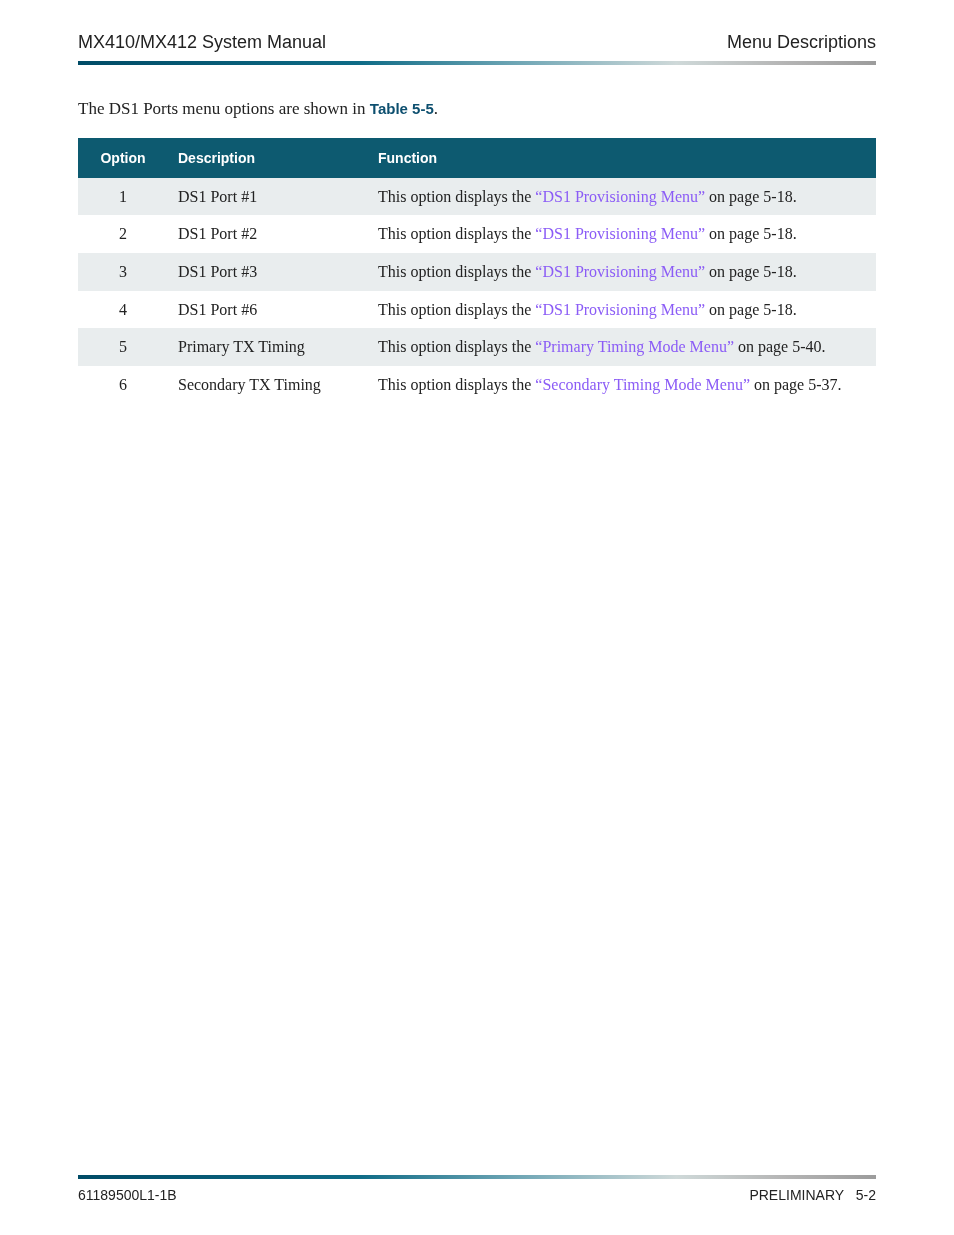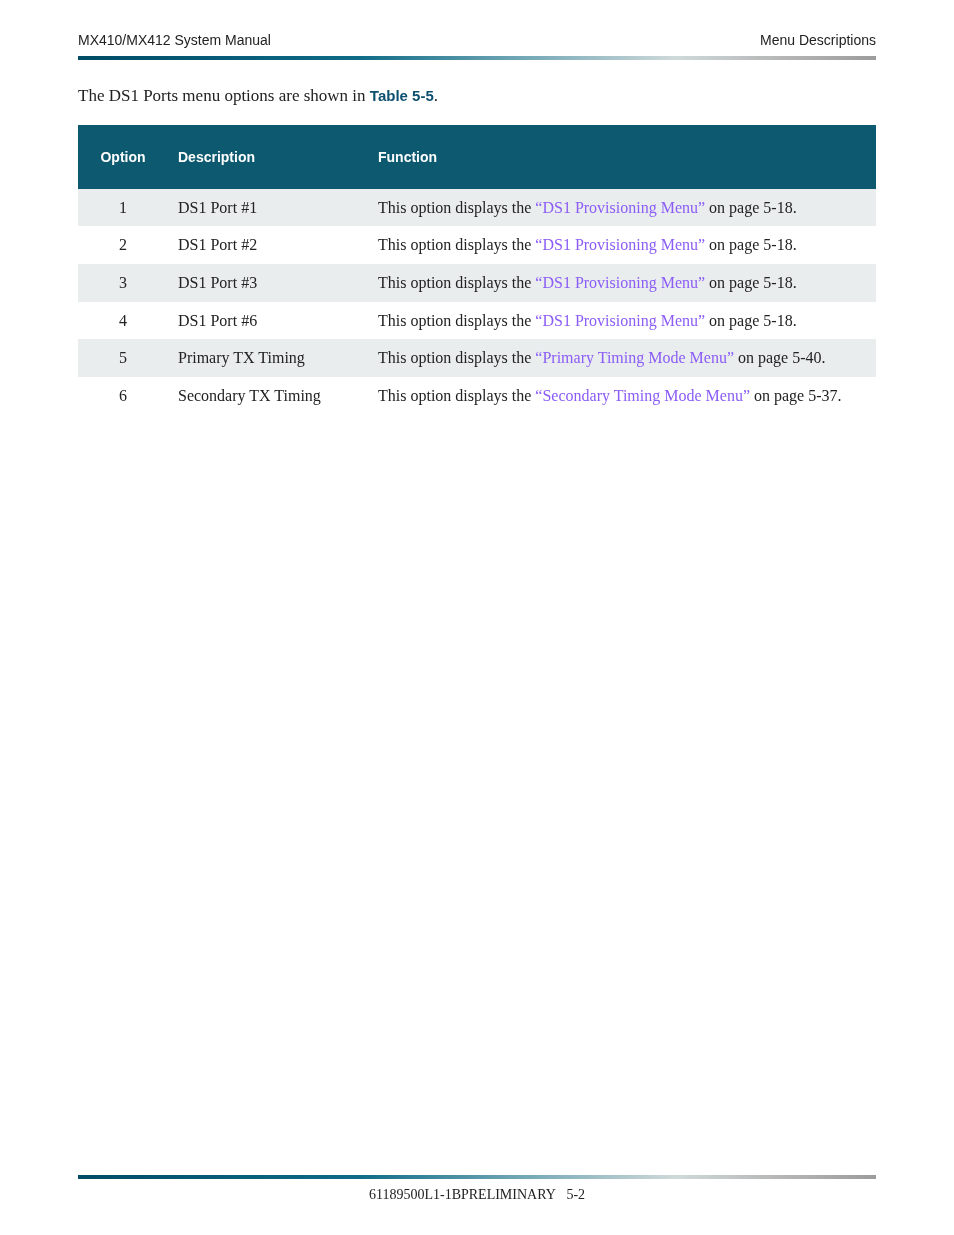--- a/index.html
+++ b/index.html
@@ -14,37 +14,37 @@
     width: 954px;
     min-height: 1235px;
     position: relative;
     font-family: Georgia, "Times New Roman", serif;
     color: #222;
   }
   .hdr-row {
     display: flex;
     justify-content: space-between;
     font-family: Arial, Helvetica, sans-serif;
-    font-size: 14px;
+    font-size: 18px;
     color: #222;
     margin-bottom: 8px;
   }
   .top-rule {
     height: 4px;
     width: 100%;
     background: linear-gradient(90deg,
       #004b66 0%,
       #0e6b86 35%,
       #6fa6b5 55%,
       #cfd9d9 75%,
       #b6b6b6 88%,
       #9c9c9c 100%);
   }
   .intro {
-    margin-top: 24px;
+    margin-top: 32px;
     font-size: 17px;
     line-height: 1.4;
   }
   .table-ref {
     color: #0d4f6f;
     font-weight: bold;
     font-family: Arial, Helvetica, sans-serif;
     font-size: 15px;
     cursor: pointer;
   }
@@ -61,21 +61,21 @@
     border-collapse: collapse;
     font-size: 16px;
   }
   table.data thead th {
     background: #0d5a70;
     color: #fff;
     font-family: Arial, Helvetica, sans-serif;
     font-weight: bold;
     font-size: 14px;
     text-align: left;
-    padding: 24px 10px;
+    padding: 12px 10px;
   }
   table.data thead th.col-opt { text-align: center; width: 70px; }
   table.data thead th.col-desc { width: 180px; }
   table.data tbody td {
     padding: 8px 10px;
     vertical-align: top;
     font-family: Georgia, "Times New Roman", serif;
     font-size: 16px;
     line-height: 1.35;
   }
@@ -99,22 +99,22 @@
       #004b66 0%,
       #0e6b86 35%,
       #6fa6b5 55%,
       #cfd9d9 75%,
       #b6b6b6 88%,
       #9c9c9c 100%);
     margin-bottom: 8px;
   }
   .ftr-row {
     display: flex;
-    justify-content: center;
-    font-family: Liberation Serif, serif;
+    justify-content: space-between;
+    font-family: Liberation Sans, sans-serif;
     font-size: 14px;
   }
 </style>
 </head>
 <body>
 
 <div class="page">
 
   <div class="hdr-row">
     <span>MX410/MX412 System Manual</span>

